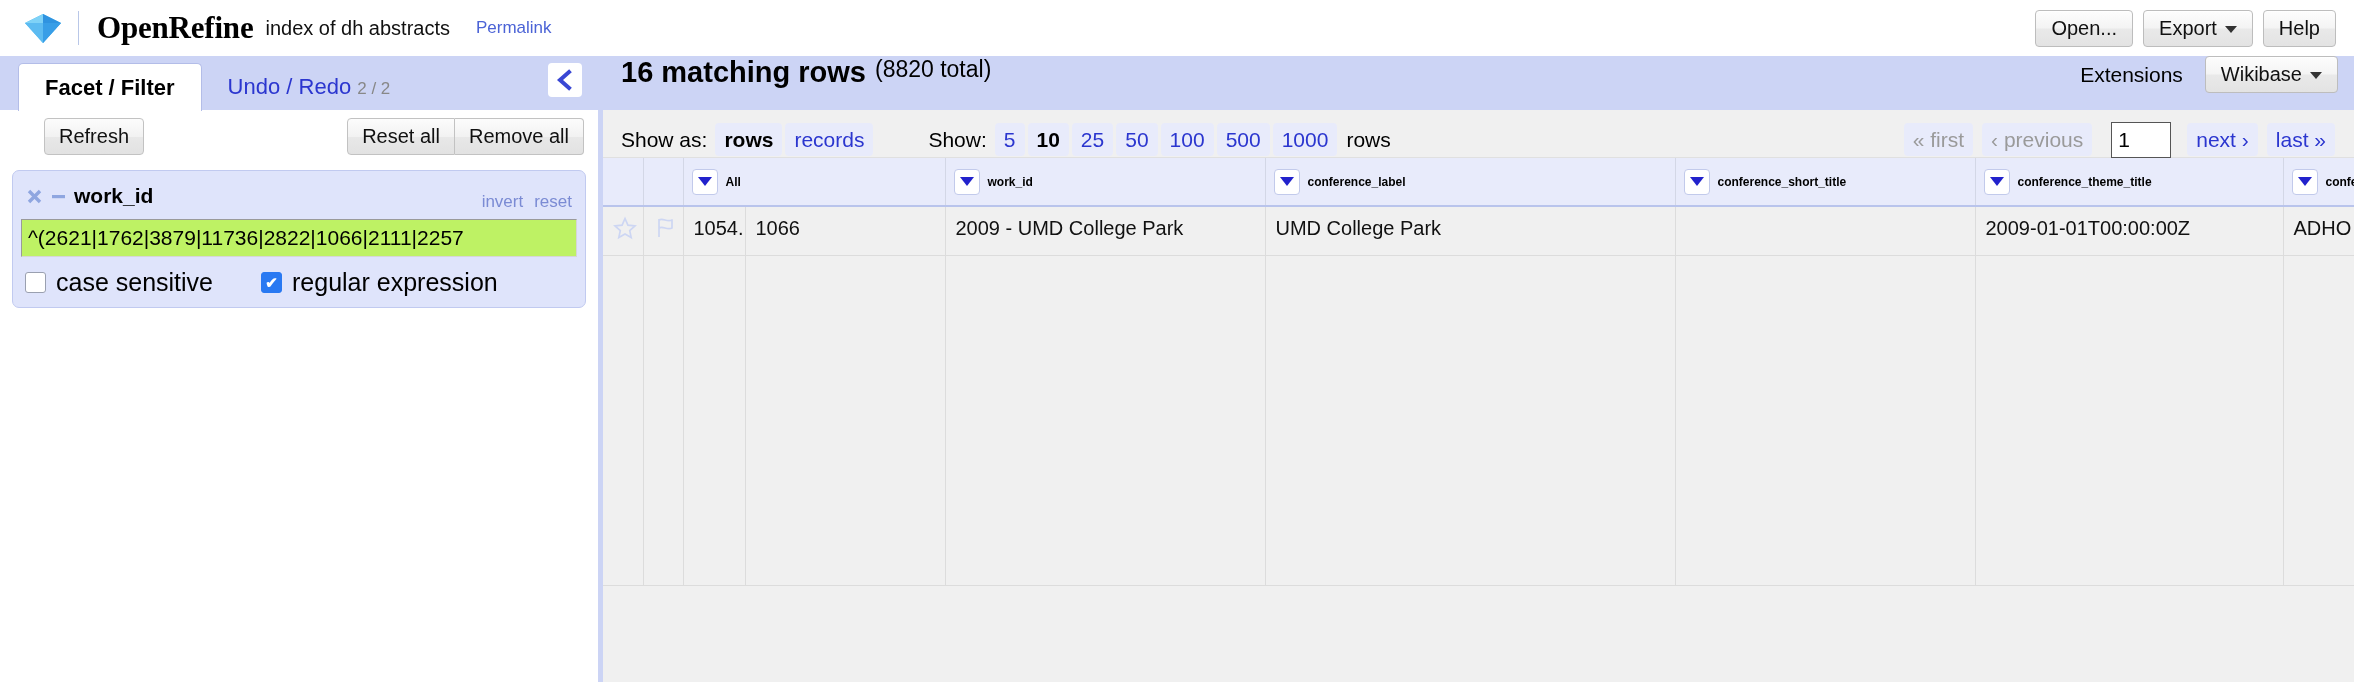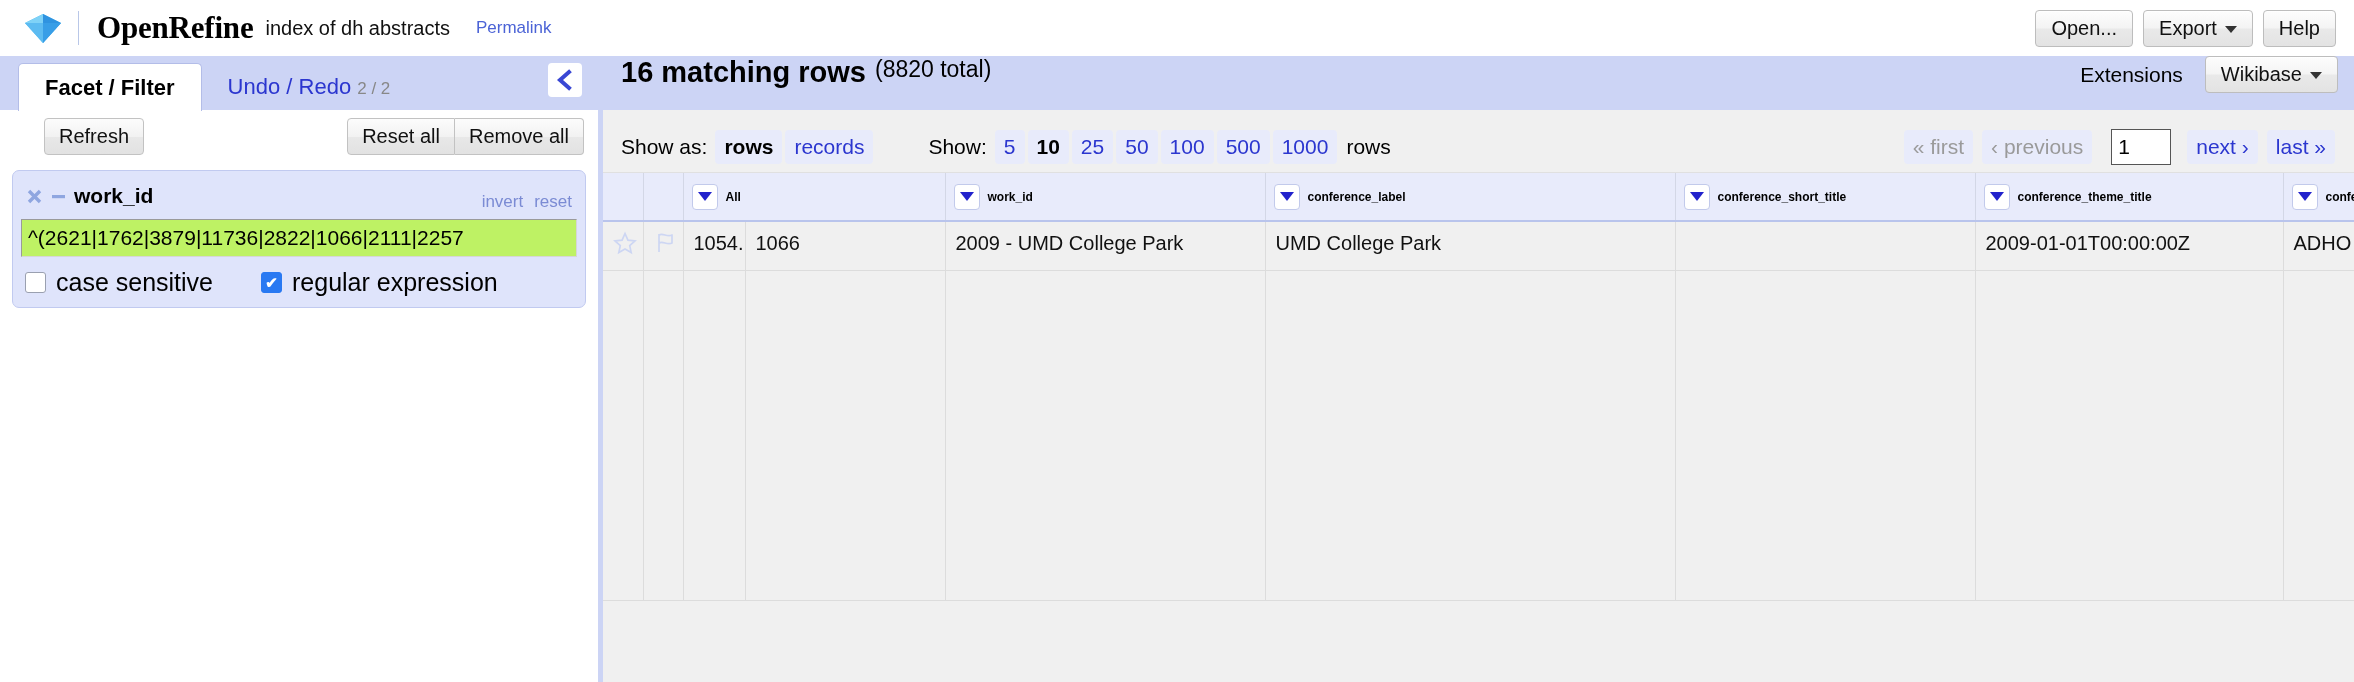--- a/index.html
+++ b/index.html
@@ -216,21 +216,21 @@
     align-items: flex-start;
     padding: 0 16px 0 18px;
   }
   #row-count { font-size: 29px; font-weight: bold; color: #000; }
   #row-total { font-size: 23px; color: #000; margin-left: 9px; font-weight: normal; }
   #summary-right { margin-left: auto; display: flex; align-items: center; gap: 22px; }
   #extensions-label { font-size: 21px; color: #000; }
 
   #controls-bar {
     background: #f0f0f0;
-    height: 63px;
+    height: 48px;
     display: flex;
     align-items: center;
     padding: 12px 16px 0 18px;
     border-bottom: 1px solid #e0e0e0;
   }
   .ctl-label { font-size: 21px; color: #000; margin-right: 8px; }
   .pill {
     font-size: 21px;
     color: #2b36cf;
     background: #e8ebfb;

